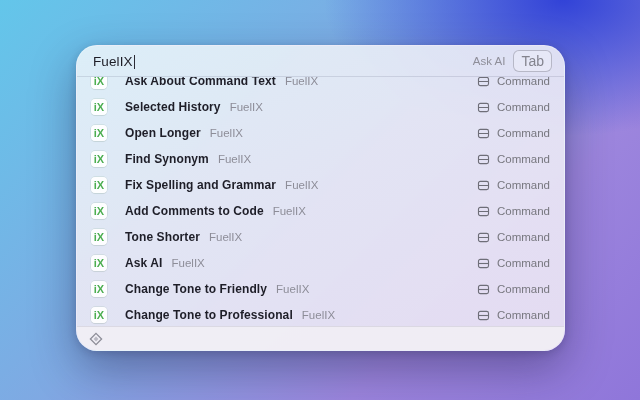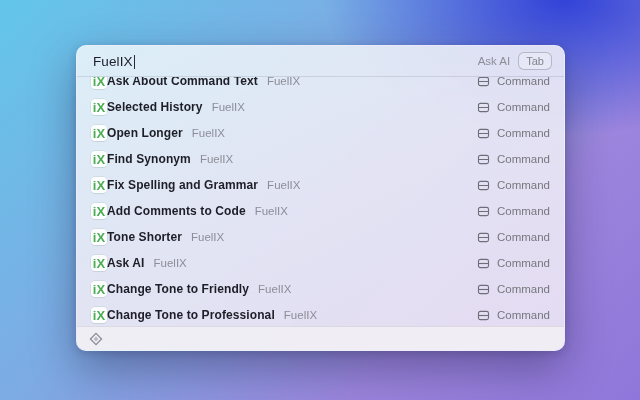--- a/index.html
+++ b/index.html
@@ -9,21 +9,21 @@
     position: relative;
     background:
       radial-gradient(ellipse 55% 50% at 88% 0%, rgba(45,62,215,0.95), rgba(45,62,215,0) 68%),
       linear-gradient(135deg, #63c6ea 0%, #7fa9e3 42%, #9c85dd 72%, #8f76da 100%);
   }
 
   .palette {
     position: absolute;
     left: 76px; top: 45px;
     width: 489px; height: 306px;
-    border-radius: 10px;
+    border-radius: 21px;
     background: linear-gradient(155deg, rgba(228,242,248,0.93) 0%, rgba(233,233,245,0.93) 45%, rgba(233,226,243,0.93) 100%);
     box-shadow: 0 18px 45px rgba(20,20,60,0.38), 0 2px 8px rgba(20,20,60,0.18);
     border: 1px solid rgba(255,255,255,0.35);
     display: flex;
     flex-direction: column;
     overflow: hidden;
   }
 
   
   .search-bar {
@@ -43,21 +43,21 @@
   .caret {
     display: inline-block;
     width: 1.5px; height: 14px;
     background: #2a2a35;
     vertical-align: text-bottom;
     margin-left: 1px;
   }
   .search-right { margin-left: auto; display: flex; align-items: center; gap: 8px; }
   .ask-ai-hint { font-size: 11.5px; color: #8e8e99; }
   .tab-key {
-    font-size: 11px; color: #84848e;
+    font-size: 14px; color: #84848e;
     border: 1px solid rgba(80,80,100,0.32);
     border-radius: 6px;
     padding: 1.5px 7px 2.5px;
     background: rgba(255,255,255,0.25);
   }
 
   
   .cmd-list { flex: 1 1 auto; overflow: hidden; padding: 0 8px; }
   .cmd-row {
     height: 26px;
@@ -67,24 +67,24 @@
     border-radius: 6px;
   }
   .cmd-row:first-child { margin-top: -9px; }
   .app-icon {
     width: 16px; height: 16px;
     flex: 0 0 16px;
     border-radius: 4px;
     background: rgba(255,255,255,0.92);
     box-shadow: 0 0 0 0.5px rgba(60,120,60,0.18), 0 1px 1px rgba(0,0,0,0.05);
     color: #4cae50;
-    font-size: 13px;
+    font-size: 11px;
     font-weight: 700;
     display: flex; align-items: center; justify-content: center;
-    margin-right: 0;
+    margin-right: 18px;
   }
   .cmd-title {
     font-size: 12px;
     font-weight: 600;
     color: #1e1e28;
     letter-spacing: 0.1px;
   }
   .cmd-subtitle {
     font-size: 11.5px;
     color: #8d8d98;

